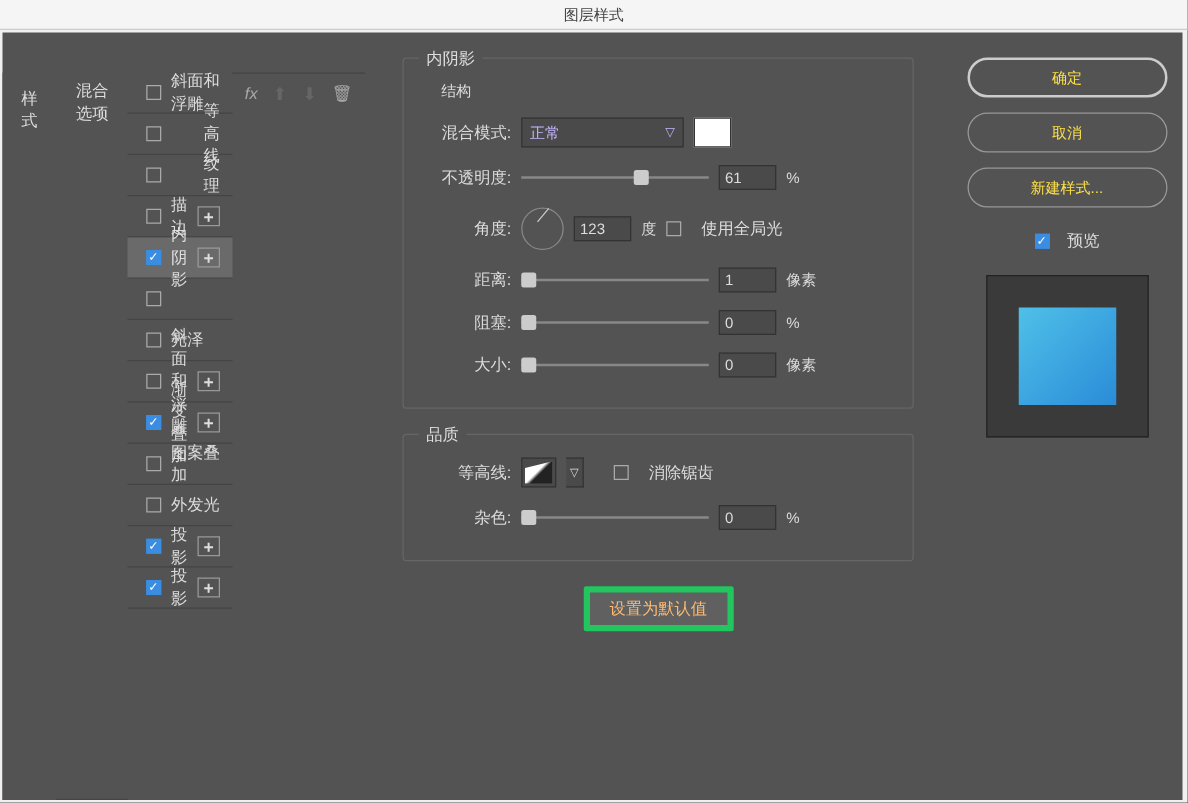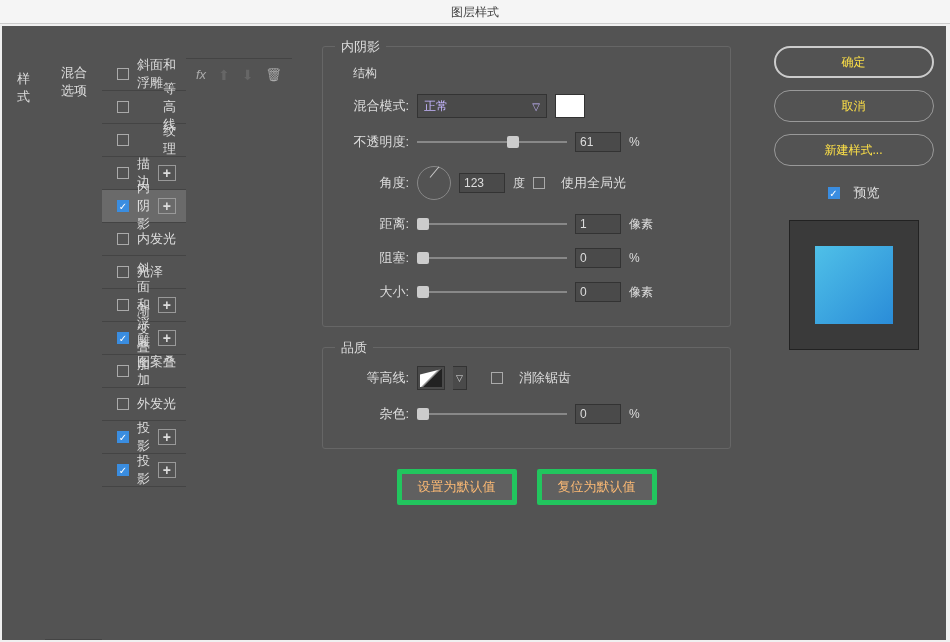--- a/index.html
+++ b/index.html
@@ -83,21 +83,20 @@
           <span class="label">描边</span>
           <span class="add-btn">+</span>
         </div>
         <div class="style-row selected">
           <span class="check checked">✓</span>
           <span class="label">内阴影</span>
           <span class="add-btn">+</span>
         </div>
         <div class="style-row">
           <span class="check"></span>
-          <span class="label">内发光</span>
         </div>
         <div class="style-row">
           <span class="check"></span>
           <span class="label">光泽</span>
         </div>
         <div class="style-row">
           <span class="check"></span>
           <span class="label">斜面和浮雕</span>
           <span class="add-btn">+</span>
         </div>
@@ -217,21 +216,20 @@
           <div class="slider-track"></div>
             <div class="slider-thumb" style="left:0"></div>
         </div>
         <input class="num-input" value="0" style="">
         <span class="unit">%</span>
       </div>
     </div>
 
     <div class="btn-row">
       <button class="flat-btn">设置为默认值</button>
-      <button class="flat-btn">复位为默认值</button>
     </div>
   </div>
 
   <div class="right">
     <div class="pill-btn primary">确定</div>
     <div class="pill-btn">取消</div>
     <div class="pill-btn">新建样式...</div>
     <div class="preview-label-row">
       <span class="check checked">✓</span>
       <span>预览</span>

